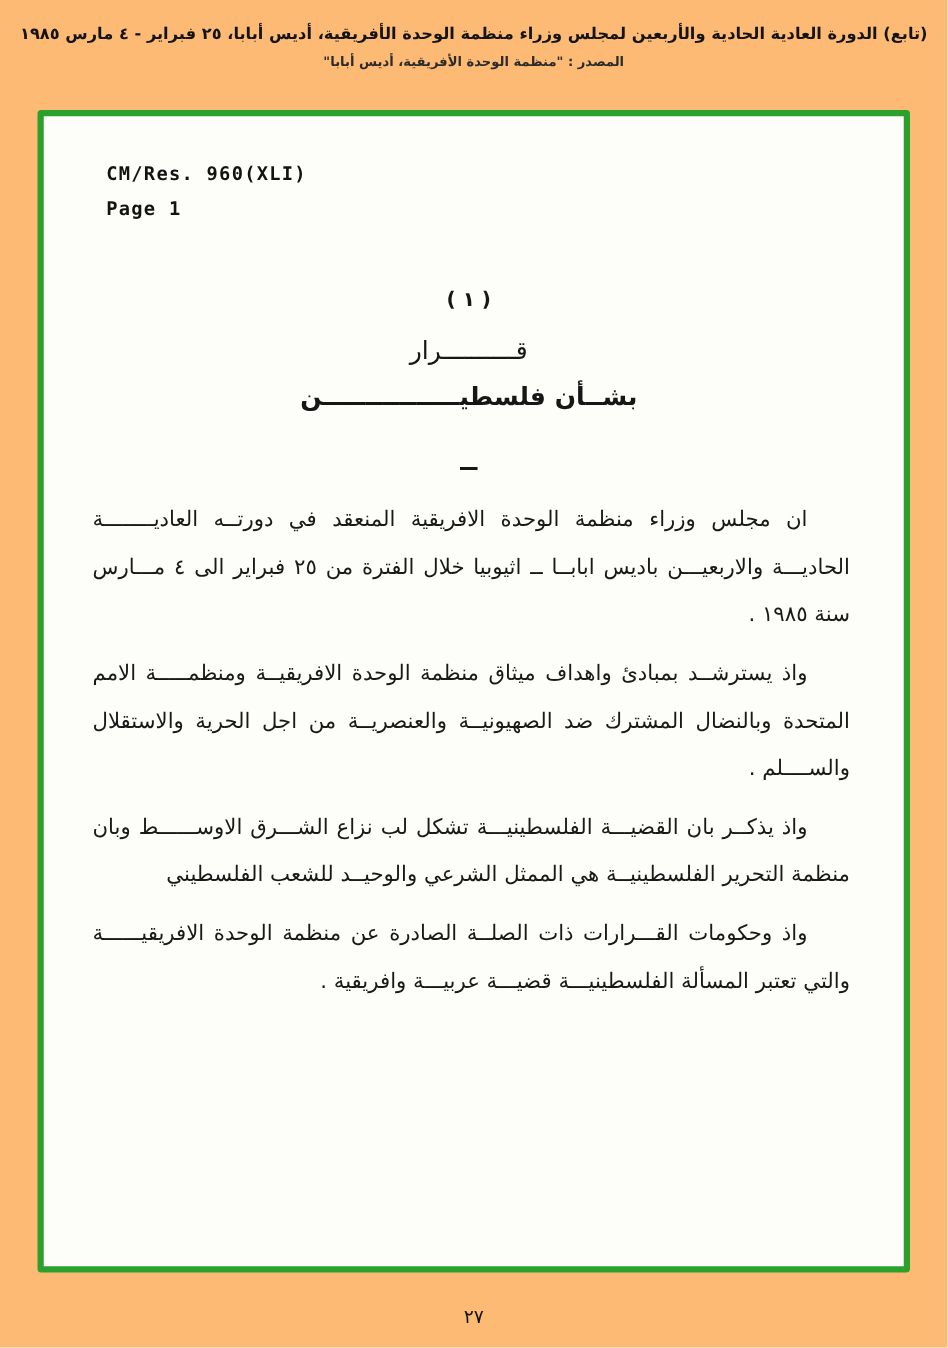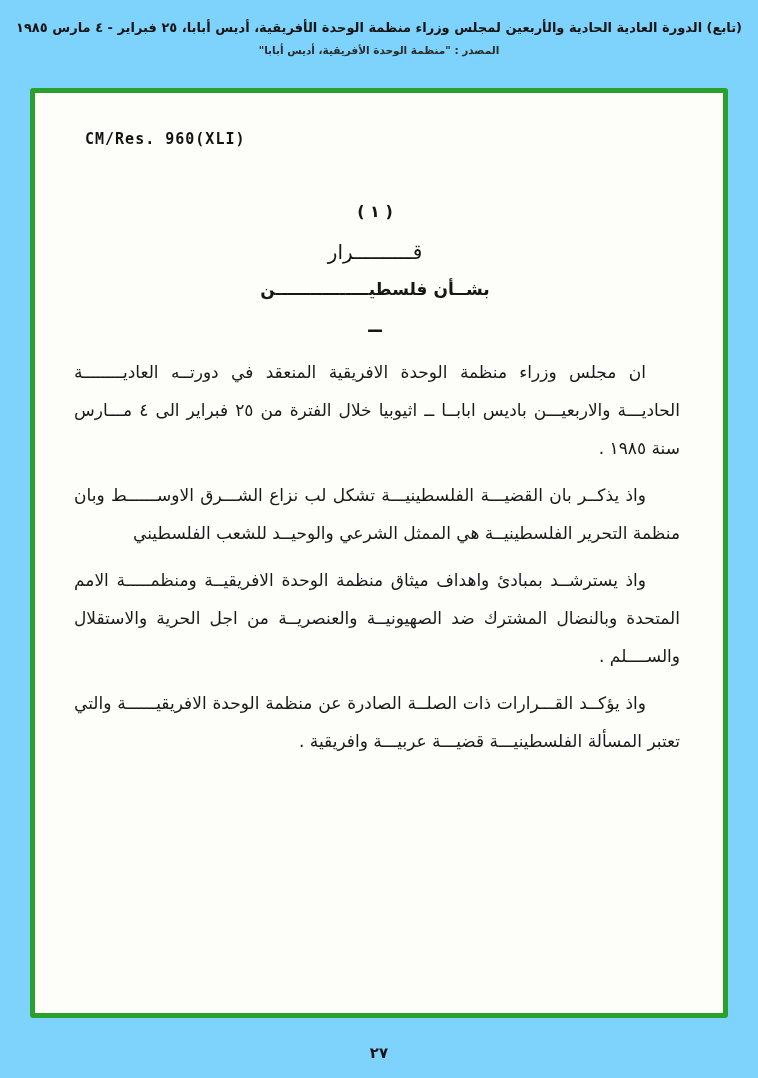--- a/index.html
+++ b/index.html
@@ -5,21 +5,21 @@
   * { box-sizing: border-box; }
   html, body { margin: 0; padding: 0; }
   body {
     width: 758px; height: 1078px;
     background: #f4f4f0;
     font-family: "DejaVu Sans", sans-serif;
   }
   .page {
     position: relative;
     width: 758px; height: 1078px;
-    background: #7dd3fc;
+    background: #fdba74;
     color: #1c1c1c;
     overflow: hidden;
   }
   
   .top-header { direction: rtl; text-align: center; padding-top: 20px; }
   .top-header .line1 {
     font-size: 13px; font-weight: 700; color: #141414;
     letter-spacing: 0.2px; padding: 0 10px;
   }
   .top-header .line2 {
@@ -39,67 +39,68 @@
     margin-left: 34px;
     font-family: "DejaVu Sans Mono", "Liberation Mono", monospace;
     font-size: 15px; font-weight: 600; color: #121212;
     letter-spacing: 1px;
   }
   .doc-ref .ref-line { line-height: 20px; }
   .doc-ref .page-label { margin-top: 8px; line-height: 20px; }
   .center-block { direction: rtl; text-align: center; color: #161616; }
   .item-number { margin-top: 52px; font-size: 16px; font-weight: 700; line-height: 22px; }
   .res-title   { margin-top: 16px; font-size: 20px; font-weight: 400; line-height: 26px; letter-spacing: 1px; }
-  .res-subject { margin-top: 12px; font-size: 17px; font-weight: 700; line-height: 24px; }
-  .dash        { margin-top: 14px; font-size: 20px; font-weight: 700; line-height: 20px; }
+  .res-subject { margin-top: 12px; font-size: 20px; font-weight: 700; line-height: 24px; }
+  .dash        { margin-top: 30px; font-size: 20px; font-weight: 700; line-height: 20px; }
   .body-text {
     direction: rtl;
     text-align: justify;
     margin-top: 18px;
     padding: 0 6px 0 10px;
     font-size: 17px;
     line-height: 38px;
     color: #191919;
   }
   .body-text p { margin: 0 13px 9px; text-indent: 34px; }
   .footer-num {
     position: absolute; bottom: 16px; left: 0;
     width: 100%; text-align: center;
-    font-size: 15px; font-weight: 700; color: #141414;
+    font-size: 15px; font-weight: 400; color: #141414;
     letter-spacing: 2px;
   }
 </style>
 </head>
 <body>
 
 <div class="page">
 
   <div class="top-header">
     <div class="line1">(تابع)  الدورة العادية الحادية والأربعين لمجلس وزراء منظمة الوحدة الأفريقية، أديس أبابا، ٢٥ فبراير -  ٤ مارس ١٩٨٥</div>
     <div class="line2">المصدر :  "منظمة الوحدة الأفريقية، أديس أبابا"</div>
   </div>
 
   <div class="frame" style="border-color: rgb(44, 160, 44);">
 
     <div class="doc-ref">
       <div class="ref-line">CM/Res. 960(XLI)</div>
+      <div class="page-label">Page 1</div>
     </div>
 
     <div class="center-block item-number">( ١ )</div>
 
     <div class="center-block res-title">قــــــــــرار</div>
 
     <div class="center-block res-subject">بشــأن فلسطيــــــــــــــــن</div>
 
     <div class="center-block dash">ــ</div>
 
     <div class="body-text">
       <p>ان مجلس وزراء منظمة الوحدة الافريقية المنعقد في دورتــه العاديــــــــة الحاديـــة والاربعيـــن باديس ابابــا ــ اثيوبيا خلال الفترة من ٢٥ فبراير الى ٤ مـــارس سنة ١٩٨٥ .</p>
+      <p>واذ يسترشــد بمبادئ واهداف ميثاق منظمة الوحدة الافريقيــة ومنظمـــــة الامم المتحدة وبالنضال المشترك ضد الصهيونيــة والعنصريــة من اجل الحرية والاستقلال والســــلم .</p>
       <p>واذ يذكــر بان القضيـــة الفلسطينيـــة تشكل لب نزاع الشـــرق الاوســــــط وبان منظمة التحرير الفلسطينيــة هي الممثل الشرعي والوحيــد للشعب الفلسطيني</p>
-      <p>واذ يسترشــد بمبادئ واهداف ميثاق منظمة الوحدة الافريقيــة ومنظمـــــة الامم المتحدة وبالنضال المشترك ضد الصهيونيــة والعنصريــة من اجل الحرية والاستقلال والســــلم .</p>
-      <p>واذ يؤكــد القـــرارات ذات الصلــة الصادرة عن منظمة الوحدة الافريقيــــــة والتي تعتبر المسألة الفلسطينيـــة قضيـــة عربيـــة وافريقية .</p>
+      <p>واذ وحكومات القـــرارات ذات الصلــة الصادرة عن منظمة الوحدة الافريقيــــــة والتي تعتبر المسألة الفلسطينيـــة قضيـــة عربيـــة وافريقية .</p>
     </div>
 
   </div>
 
   <div class="footer-num">٢٧</div>
 
 </div>
 
 </body></html>

